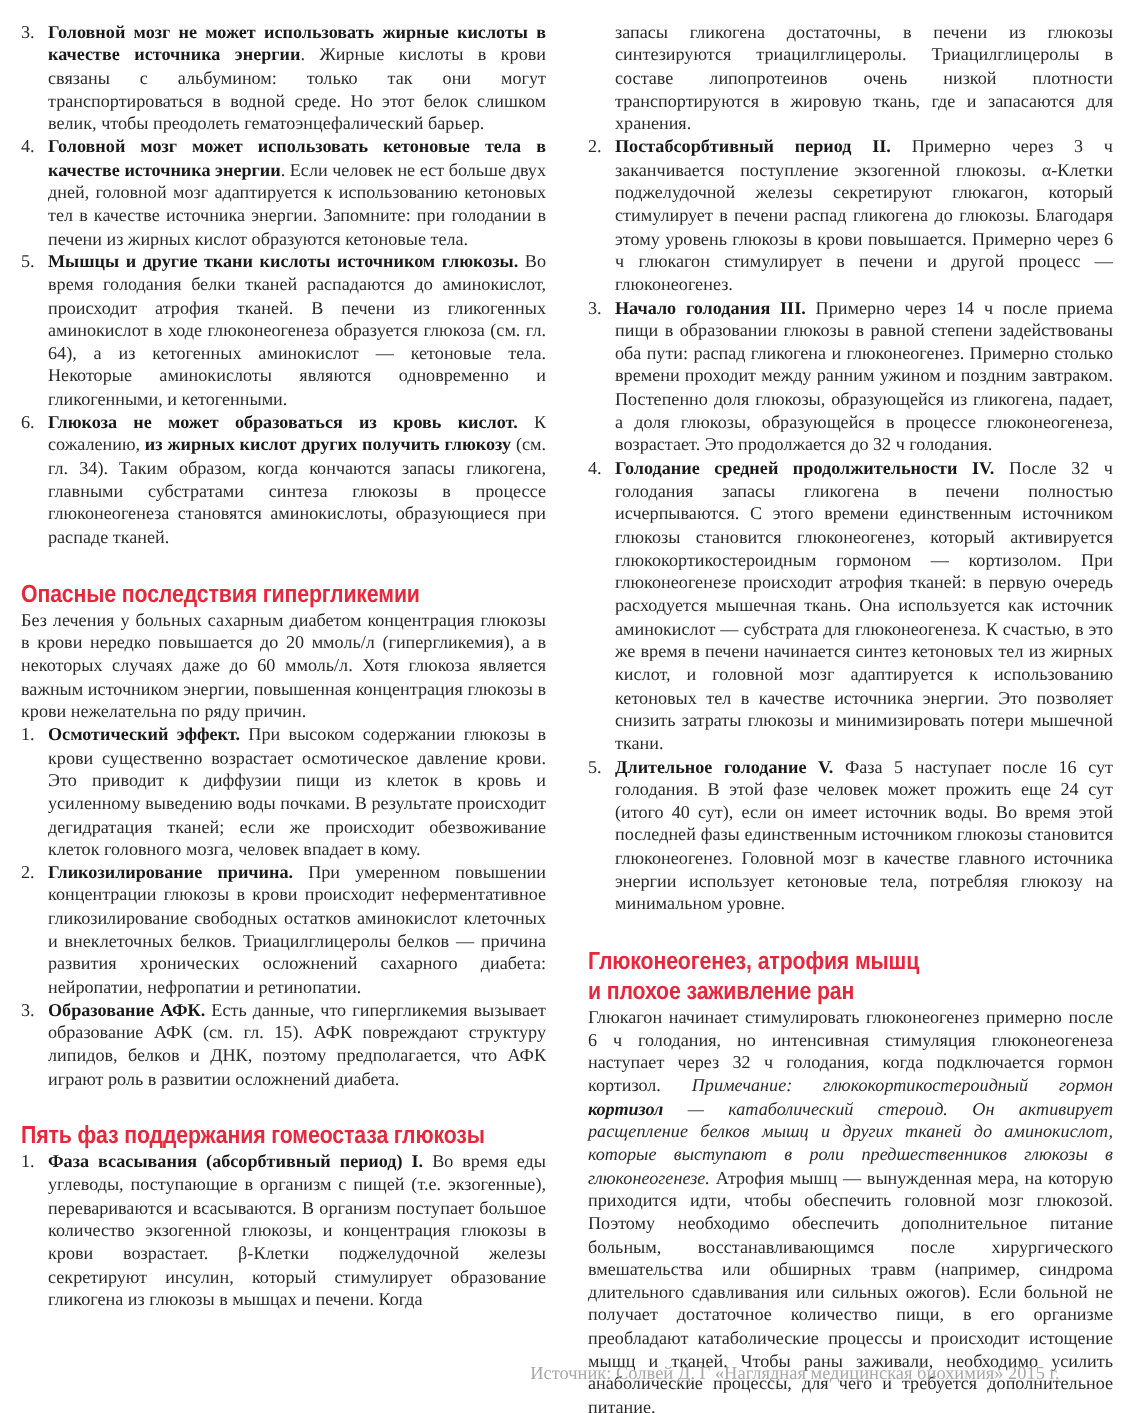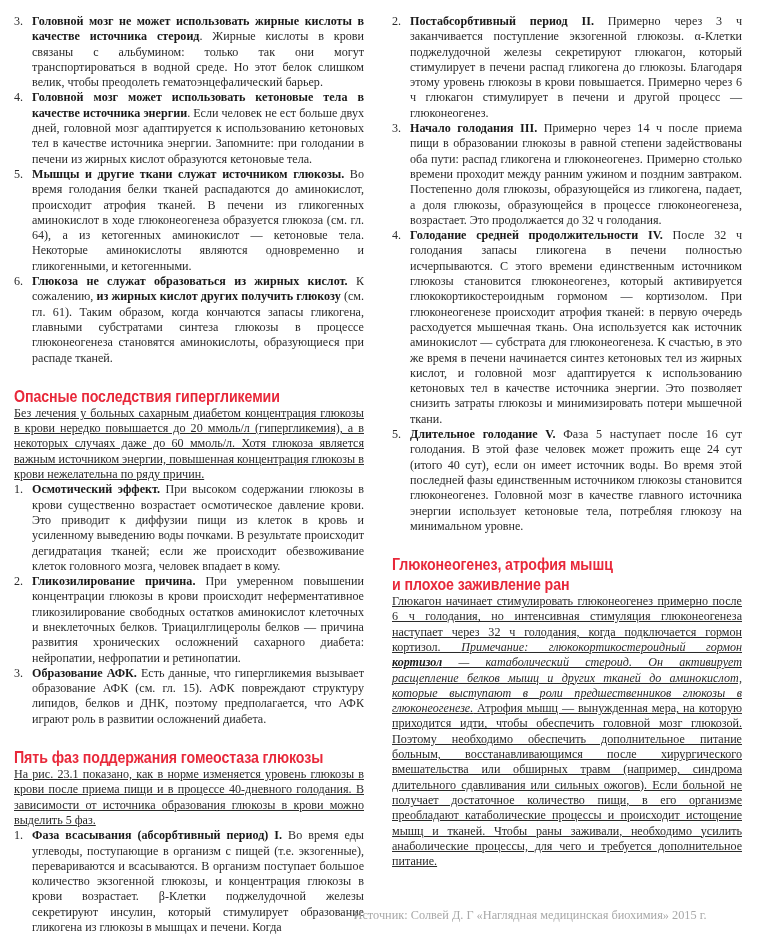--- a/index.html
+++ b/index.html
@@ -13,54 +13,54 @@
       font-size: 12.1px; line-height: 15.3px;
       text-align: justify; hyphens: manual;
     }
     .col-left { left: 14px; width: 350px; top: 14px; }
     .col-right { left: 392px; width: 350px; top: 14px; }
     ol { margin: 0; padding: 0; list-style: none; }
     li.item { position: relative; padding-left: 18px; margin: 0; }
     li.item .num { position: absolute; left: 0; top: 0; width: 16px; text-align: left; }
     .b { font-weight: bold; color: #1a1a1a; }
     .i { font-style: italic; }
-    p { margin: 0; text-decoration: underline; }
+    p { margin: 0; }
     h2 {
       font-family: "Liberation Sans", "DejaVu Sans", sans-serif;
       font-weight: bold; color: #e8283a;
       font-size: 16.5px; line-height: 20px; margin: 0;
       letter-spacing: -0.1px; transform: scaleX(0.86); transform-origin: left;
       white-space: nowrap;
     }
     .gap-big { height: 20px; }
     .footer {
       position: absolute; left: 346px; top: 907px; width: 368px;
       font-size: 12.3px; line-height: 16px; color: #a8a8a8; text-align: center;
     }
   </style>
 </head>
 <body>
 
 <div class="col col-left">
   <ol>
     <li class="item">
       <span class="num">3.</span>
-      <span class="b">Головной мозг не может использовать жирные кислоты в качестве источника стероид</span><span>. Жирные кислоты в крови связаны с альбумином: только так они могут транспортироваться в водной среде. Но этот белок слишком велик, чтобы преодолеть гематоэнцефалический барьер.</span>
+      <span class="b">Головной мозг не может использовать жирные кислоты в качестве источника энергии</span><span>. Жирные кислоты в крови связаны с альбумином: только так они могут транспортироваться в водной среде. Но этот белок слишком велик, чтобы преодолеть гематоэнцефалический барьер.</span>
     </li>
     <li class="item">
       <span class="num">4.</span>
       <span class="b">Головной мозг может использовать кетоновые тела в качестве источника энергии</span><span>. Если человек не ест больше двух дней, головной мозг адаптируется к использованию кетоновых тел в качестве источника энергии. Запомните: при голодании в печени из жирных кислот образуются кетоновые тела.</span>
     </li>
     <li class="item">
       <span class="num">5.</span>
-      <span class="b">Мышцы и другие ткани служат источником глюкозы.</span><span> Во время голодания белки тканей распадаются до аминокислот, происходит атрофия тканей. В печени из гликогенных аминокислот в ходе глюконеогенеза образуется глюкоза (см. гл. 64), а из кетогенных аминокислот — кетоновые тела. Некоторые аминокислоты являются одновременно и гликогенными, и кетогенными.</span>
+      <span class="b">Мышцы и другие ткани кислоты источником глюкозы.</span><span> Во время голодания белки тканей распадаются до аминокислот, происходит атрофия тканей. В печени из гликогенных аминокислот в ходе глюконеогенеза образуется глюкоза (см. гл. 64), а из кетогенных аминокислот — кетоновые тела. Некоторые аминокислоты являются одновременно и гликогенными, и кетогенными.</span>
     </li>
     <li class="item">
       <span class="num">6.</span>
-      <span class="b">Глюкоза не служат образоваться из жирных кислот.</span><span> К сожалению, </span><span class="b">из жирных кислот других получить глюкозу</span><span> (см. гл. 61). Таким образом, когда кончаются запасы гликогена, главными субстратами синтеза глюкозы в процессе глюконеогенеза становятся аминокислоты, образующиеся при распаде тканей.</span>
+      <span class="b">Глюкоза не может образоваться из кровь кислот.</span><span> К сожалению, </span><span class="b">из жирных кислот других получить глюкозу</span><span> (см. гл. 34). Таким образом, когда кончаются запасы гликогена, главными субстратами синтеза глюкозы в процессе глюконеогенеза становятся аминокислоты, образующиеся при распаде тканей.</span>
     </li>
   </ol>
 
   <div class="gap-big"></div>
 
   <h2>Опасные последствия гипергликемии</h2>
   <p>Без лечения у больных сахарным диабетом концентрация глюкозы в крови нередко повышается до 20 ммоль/л (гипергликемия), а в некоторых случаях даже до 60 ммоль/л. Хотя глюкоза является важным источником энергии, повышенная концентрация глюкозы в крови нежелательна по ряду причин.</p>
   <ol>
     <li class="item">
       <span class="num">1.</span>
@@ -72,31 +72,33 @@
     </li>
     <li class="item">
       <span class="num">3.</span>
       <span class="b">Образование АФК.</span><span> Есть данные, что гипергликемия вызывает образование АФК (см. гл. 15). АФК повреждают структуру липидов, белков и ДНК, поэтому предполагается, что АФК играют роль в развитии осложнений диабета.</span>
     </li>
   </ol>
 
   <div class="gap-big"></div>
 
   <h2>Пять фаз поддержания гомеостаза глюкозы</h2>
-  <p>На рис. 23.1 показано, как в норме изменяется уровень глюкозы в крови после приема пищи и в процессе 40-дневного голодания. В зависимости от источника образования глюкозы в крови можно выделить 5 фаз.</p>
   <ol>
     <li class="item">
       <span class="num">1.</span>
       <span class="b">Фаза всасывания (абсорбтивный период) I.</span><span> Во время еды углеводы, поступающие в организм с пищей (т.е. экзогенные), перевариваются и всасываются. В организм поступает большое количество экзогенной глюкозы, и концентрация глюкозы в крови возрастает. β-Клетки поджелудочной железы секретируют инсулин, который стимулирует образование гликогена из глюкозы в мышцах и печени. Когда</span>
     </li>
   </ol>
 </div>
 
 <div class="col col-right">
   <ol>
+    <li class="item">
+      <span>запасы гликогена достаточны, в печени из глюкозы синтезируются триацилглицеролы. Триацилглицеролы в составе липопротеинов очень низкой плотности транспортируются в жировую ткань, где и запасаются для хранения.</span>
+    </li>
     <li class="item">
       <span class="num">2.</span>
       <span class="b">Постабсорбтивный период II.</span><span> Примерно через 3 ч заканчивается поступление экзогенной глюкозы. α-Клетки поджелудочной железы секретируют глюкагон, который стимулирует в печени распад гликогена до глюкозы. Благодаря этому уровень глюкозы в крови повышается. Примерно через 6 ч глюкагон стимулирует в печени и другой процесс — глюконеогенез.</span>
     </li>
     <li class="item">
       <span class="num">3.</span>
       <span class="b">Начало голодания III.</span><span>  Примерно через 14 ч после приема пищи в образовании глюкозы в равной степени задействованы оба пути: распад гликогена и глюконеогенез. Примерно столько времени проходит между ранним ужином и поздним завтраком. Постепенно доля глюкозы, образующейся из гликогена, падает, а доля глюкозы, образующейся в процессе глюконеогенеза, возрастает. Это продолжается до 32 ч голодания.</span>
     </li>
     <li class="item">
       <span class="num">4.</span>

